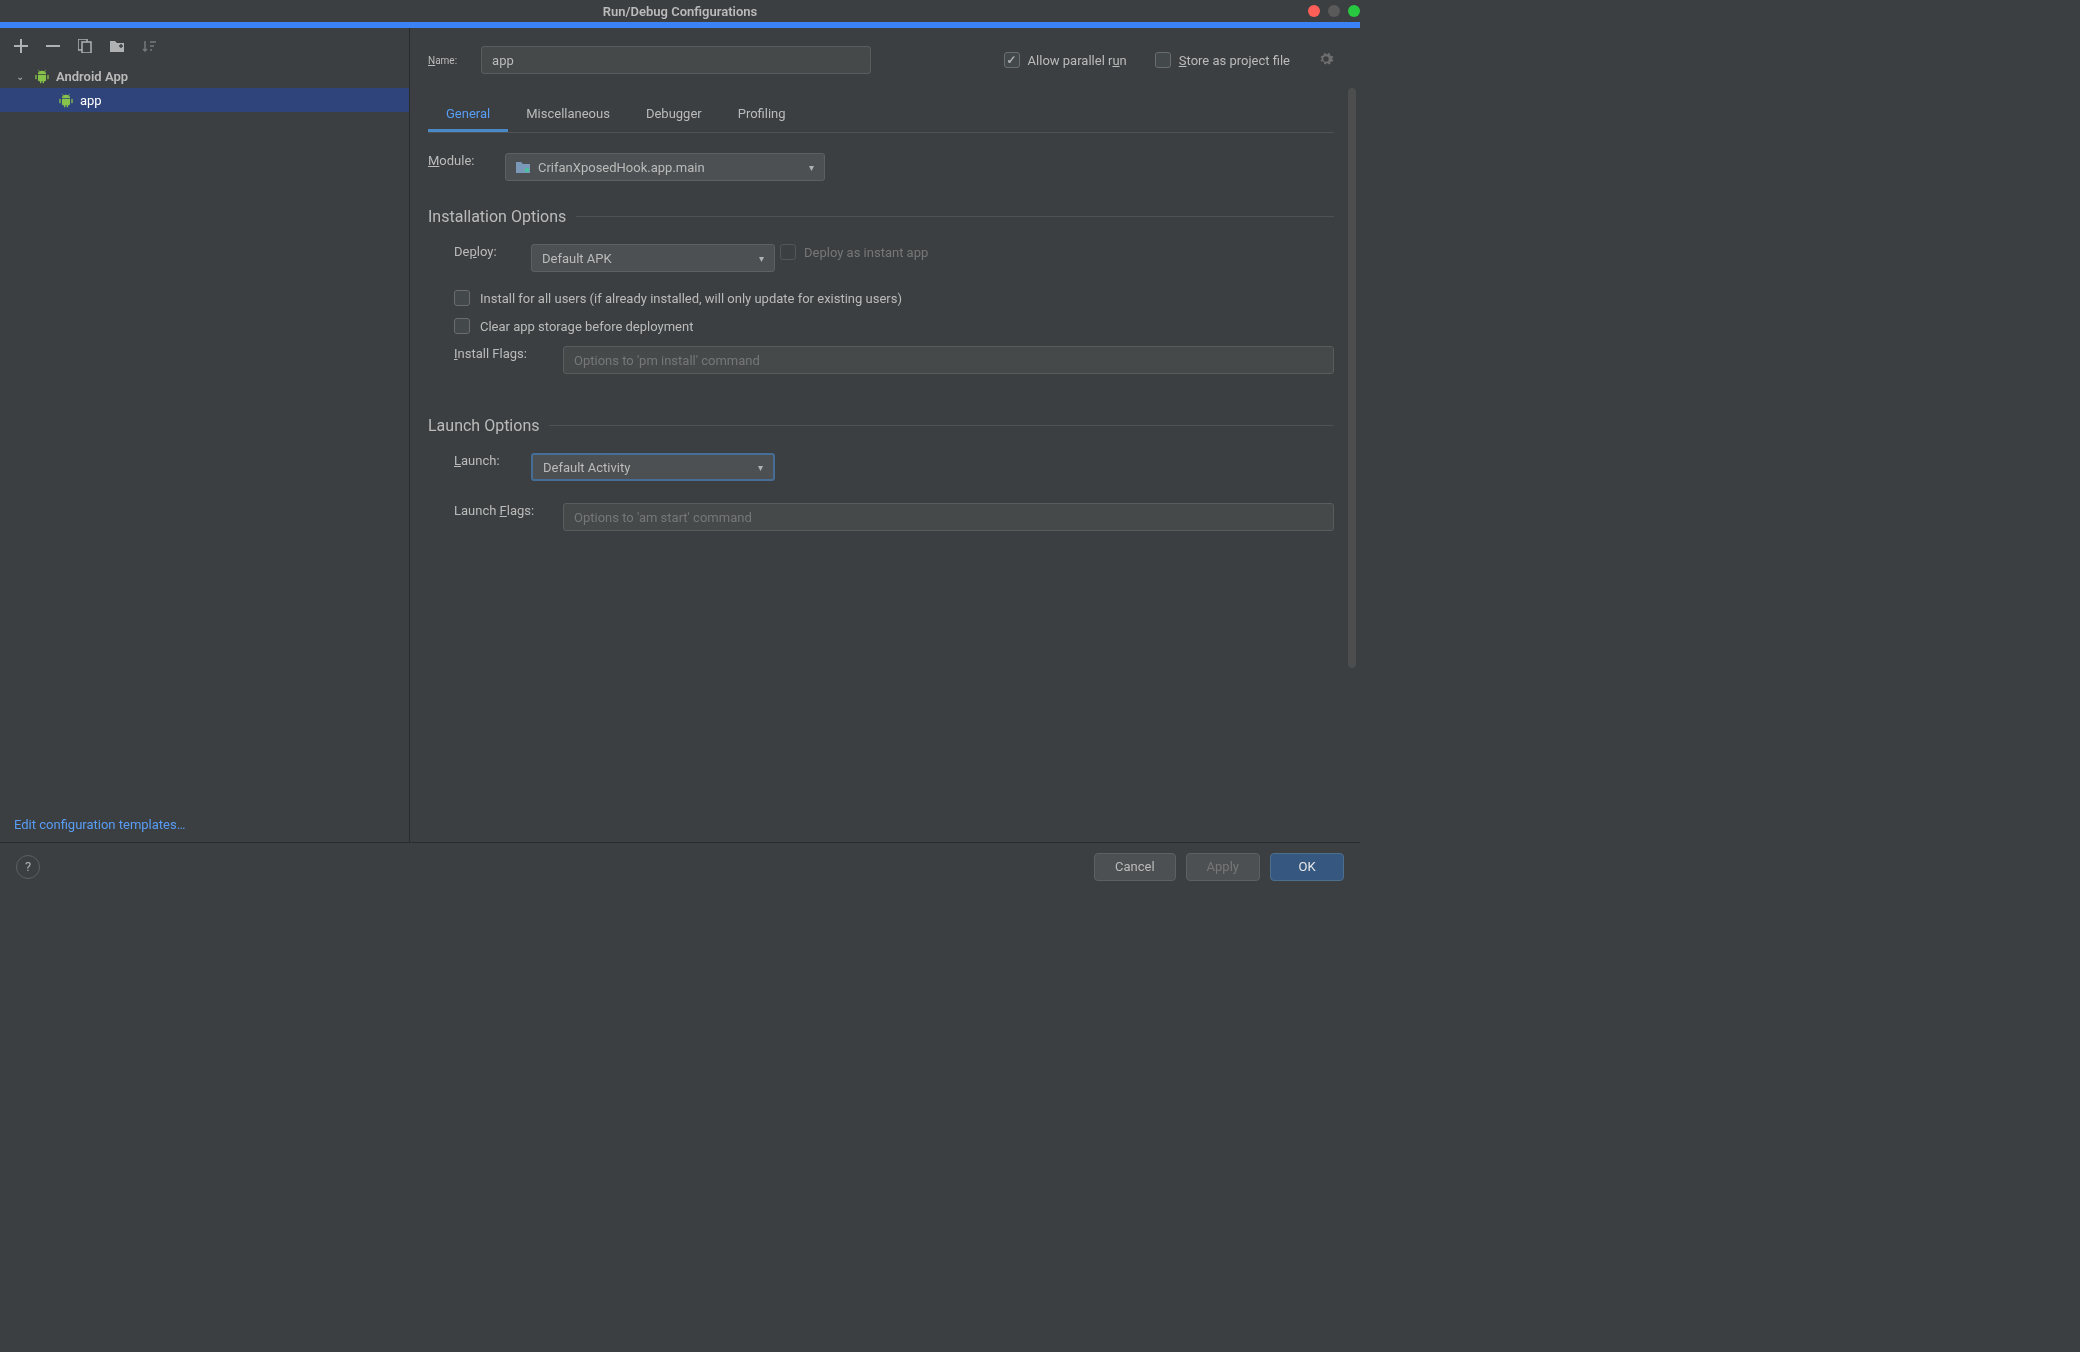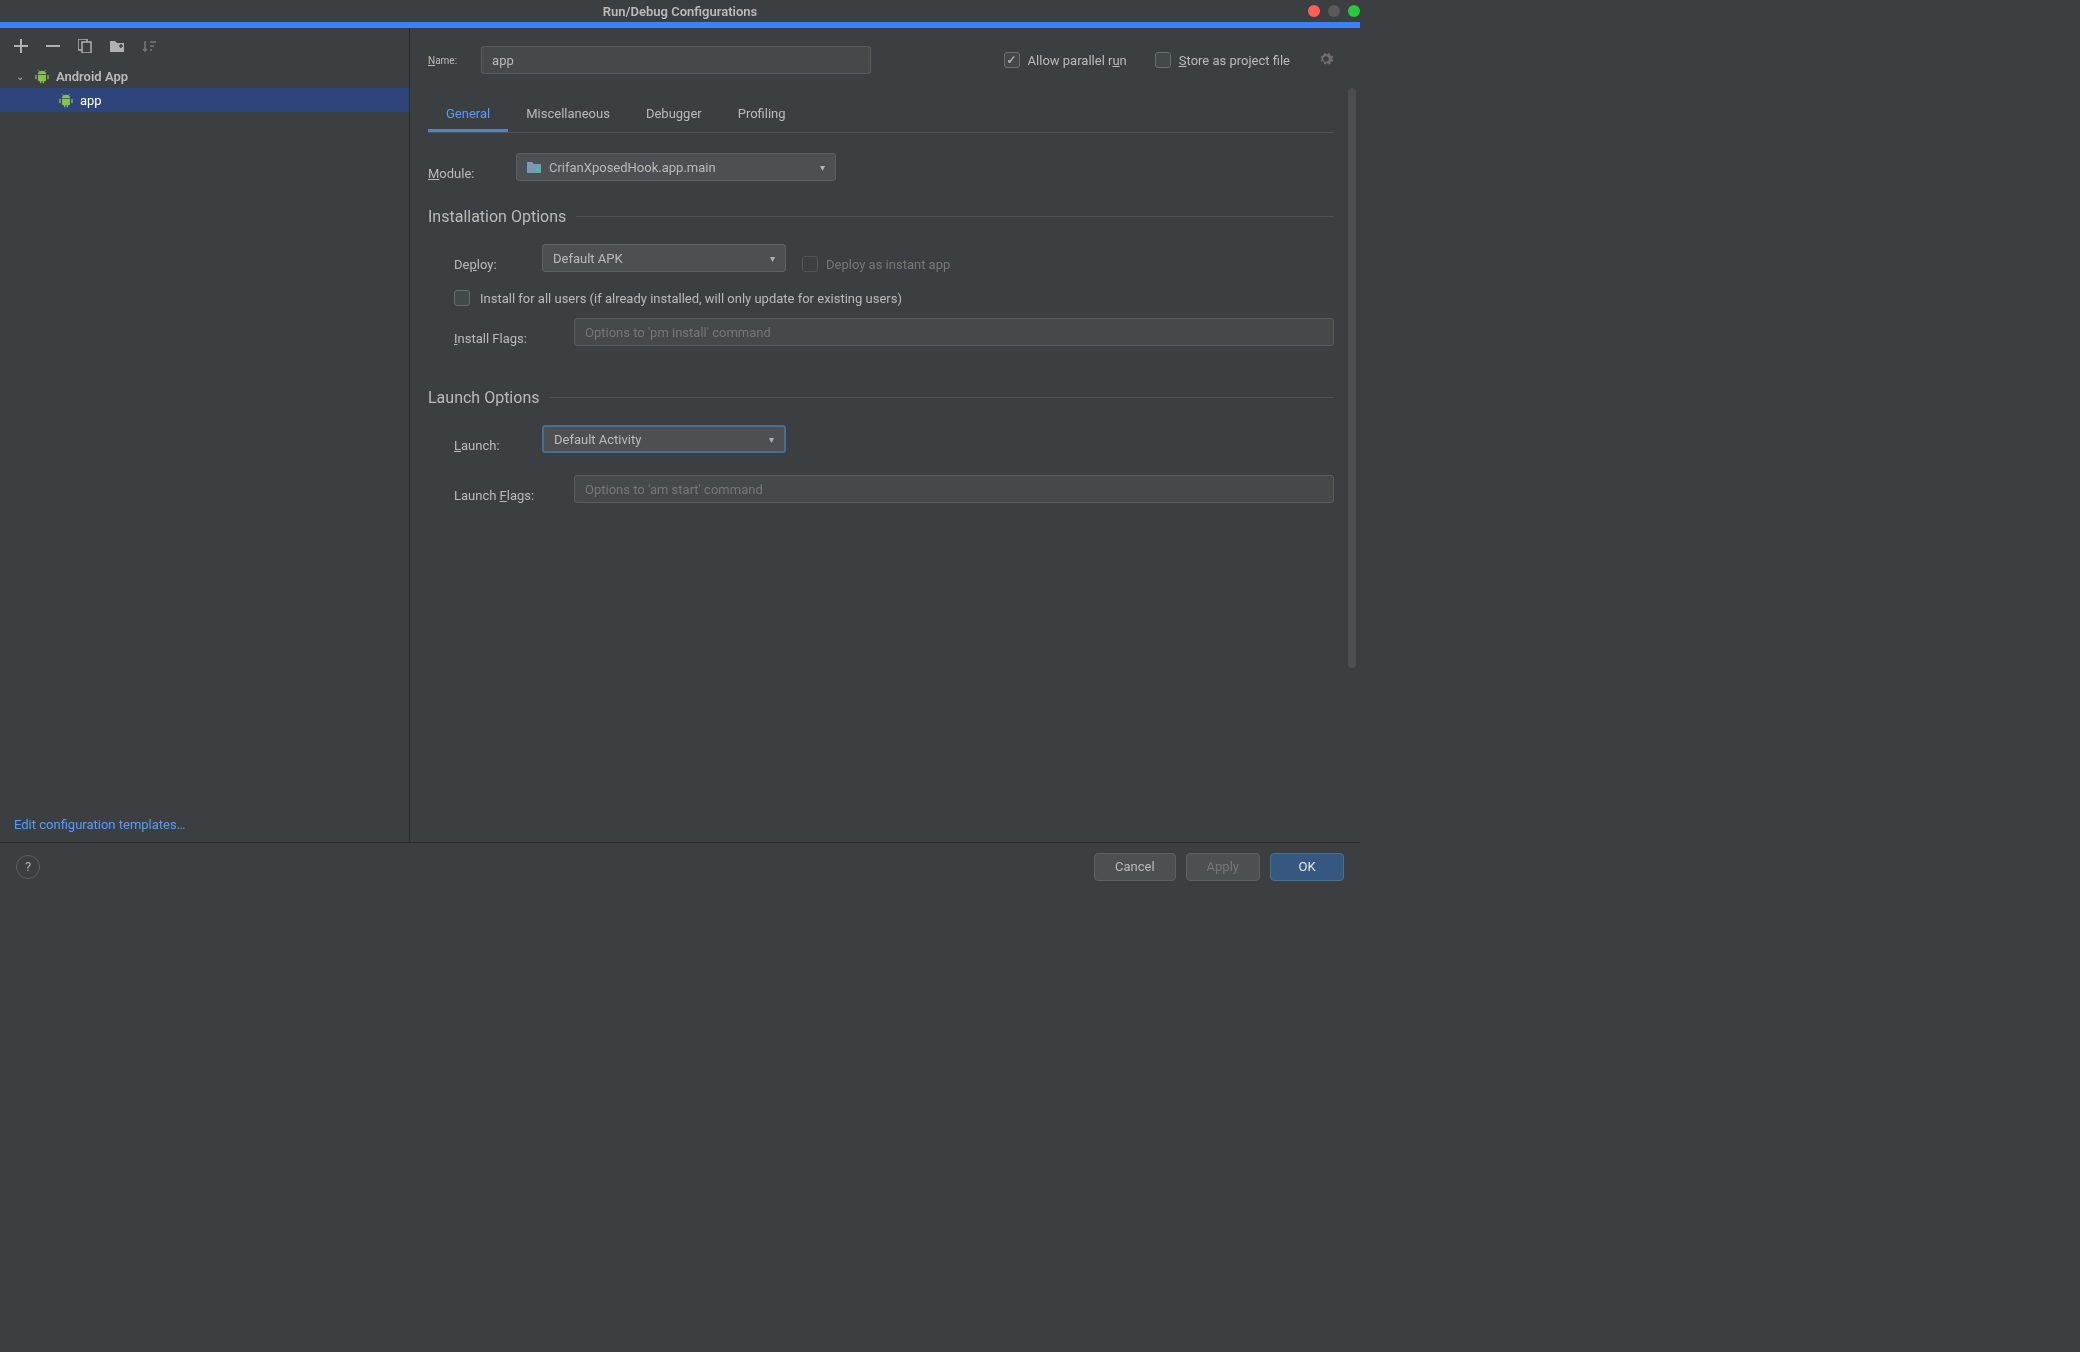--- a/index.html
+++ b/index.html
@@ -209,22 +209,22 @@
       font-size: 13px;
       border-bottom: 3px solid transparent;
     }
     .tab.active {
       color: #589df6;
       border-bottom-color: #4a88c7;
     }
     
     .form-row {
       display: flex;
-      align-items: flex-end;
-      gap: 16px;
+      align-items: flex-start;
+      gap: 5px;
       margin-bottom: 18px;
     }
     .form-label {
       font-size: 13px;
       color: #bbbbbb;
       min-width: 72px;
     }
     .dropdown {
       background: #4c5052;
       border: 1px solid #5e6060;
@@ -470,20 +470,24 @@
           <div class="checkbox-group disabled-check">
             <div class="checkbox-box"></div>
             <span>Deploy as instant app</span>
           </div>
         </div>
 
         <div class="checkbox-full">
           <div class="checkbox-box"></div>
           <span>Install for all users (if already installed, will only update for existing users)</span>
         </div>
+        <div class="checkbox-full">
+          <div class="checkbox-box"></div>
+          <span>Clear app storage before deployment</span>
+        </div>
 
         <div class="form-row">
           <span class="form-label flags-label"><span class="underline-mnemonic">I</span>nstall Flags:</span>
           <input class="text-input wide-input" placeholder="Options to 'pm install' command" style="">
         </div>
       </div>
     </div>
 
     <div class="section">
       <div class="section-header">

